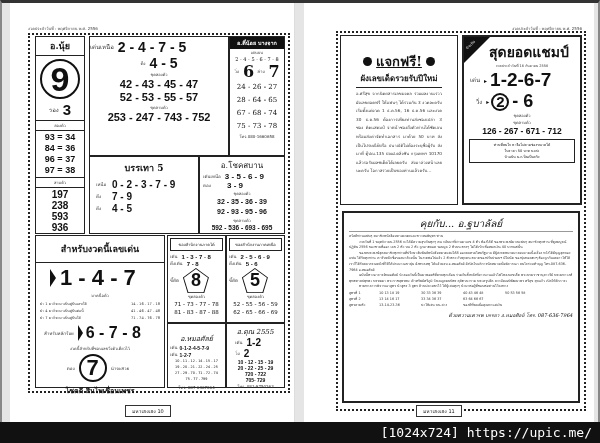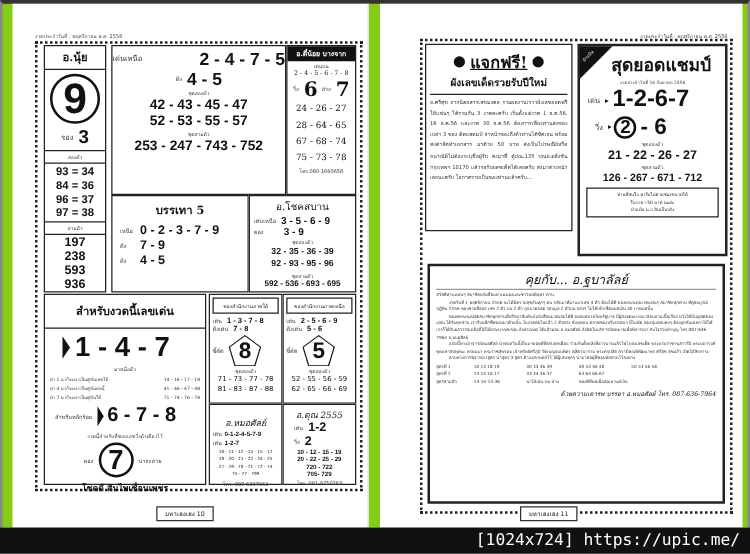--- a/index.html
+++ b/index.html
@@ -1,17 +1,17 @@
 <!DOCTYPE html>
 <html><head>
 <meta charset="utf-8">
 <style>
 *{box-sizing:border-box;margin:0;padding:0}
 html,body{width:600px;height:443px;overflow:hidden;background:#fff;font-family:"DejaVu Sans",sans-serif;color:#111}
-.spread{position:absolute;left:0;top:0;width:600px;height:422px;background:#84cc16;border-top:3px solid #333;border-left:2px solid #888;border-right:2px solid #888}
+.spread{position:absolute;left:0;top:0;width:600px;height:422px;background:#e5e5e5;border-top:3px solid #333;border-left:2px solid #888;border-right:2px solid #888}
 .page{position:absolute;top:0;height:422px;background:#fff}
 .page.left{left:8px;width:285px;border-right:1px solid #ddd}
 .page.right{left:302px;width:290px}
 .hdr{position:absolute;top:22px;font-size:4px;color:#444}
 .dots{position:absolute;border:2px dotted #222}
 .box{position:absolute;border:1px solid #222;background:#fff}
 .bold{font-family:"Liberation Sans",sans-serif;font-weight:bold}
 .serif{font-family:"DejaVu Serif",serif}
 .c{text-align:center}
 .tiny{font-size:4px;color:#333}
@@ -52,21 +52,21 @@
       <div class="c tiny" style="border-bottom:1px solid #222;padding:1px">สามตัว</div>
       <div class="c bold" style="font-size:10px;line-height:11px;padding-top:1px">
         <div>197</div>
         <div>238</div>
         <div>593</div>
         <div>936</div>
       </div>
     </div>
 
     <div class="box" style="left:79px;top:33px;width:140px;height:120px">
-      <div class="row" style="justify-content:space-between;margin-top:2px">
+      <div class="row" style="justify-content:flex-start;margin-top:2px">
         <span class="lbl" style="font-size:6px">เด่นเหนือ</span>
         <span class="bold" style="font-size:14px">2 - 4 - 7 - 5</span>
       </div>
       <div class="row" style="justify-content:center">
         <span class="lbl">ตีง</span>
         <span class="bold" style="font-size:14px">4 - 5</span>
       </div>
       <div class="c tiny">ชุดสองตัว</div>
       <div class="c bold" style="font-size:11px;line-height:13px">42 - 43 - 45 - 47</div>
       <div class="c bold" style="font-size:11px;line-height:13px">52 - 53 - 55 - 57</div>
@@ -239,21 +239,21 @@
       <div class="c tiny">โทร. 081-9750263</div>
     </div>
 
     <div class="pn" style="left:115px">มหาเฮงเฮง 10</div>
   </div>
 
   <div class="page right">
     <div class="hdr" style="right:12px">งวดประจำวันที่ : พฤศจิกายน พ.ศ. 2556</div>
     <div class="dots" style="left:32px;top:28px;width:250px;height:380px"></div>
 
-    <div class="box" style="left:36px;top:32px;width:118px;height:150px;padding:3px">
+    <div class="box" style="left:36px;top:32px;width:118px;height:170px;padding:15px">
       <div class="row" style="justify-content:center">
         <span style="width:9px;height:9px;border-radius:50%;background:#111;margin-right:4px"></span>
         <span class="serif bold" style="font-size:13px;text-decoration:underline">แจกฟรี!</span>
         <span style="width:9px;height:9px;border-radius:50%;background:#111;margin-left:4px"></span>
       </div>
       <div class="c serif bold" style="font-size:8px;border-bottom:1px solid #222;padding-bottom:2px;margin-bottom:2px">ผังเลขเด็ดรวยรับปีใหม่</div>
       <div style="font-size:4.2px;line-height:8.6px;color:#333;text-align:justify">อ.ศรีสุข จากนิตยสารเลขมงคล รวมผลงานเรววผังเลขยอดฟรี ให้แฟนๆ ได้รวมกัน 3 งวดละครับ เริ่มตั้งแต่งวด 1 ธ.ค.56, 16 ธ.ค.56 และงวด 30 ธ.ค.56 ต้องการเพียงท่านส่งซองเปล่า 3 ซอง ติดแสตมป์ จ่าหน้าซองถึงตัวท่านได้ชัดเจน พร้อมส่งค่าจัดทำเอกสาร มาด้วย 50 บาท ส่งเป็นไปรษณีย์หรือ ธนาณัติไม่ต้องระบุชื่อผู้รับ ส่งมาที่ ตู้ปณ.135 ปณฝ.ตลิ่งชัน กรุงเทพฯ 10170 แล้วรอรับผลชเด็ดได้เลยครับ ส่งมาล่วงหน้าเลยนะครับ โอกาสรวยเป็นของท่านแล้วครับ...</div>
     </div>
 
     <div class="box" style="left:158px;top:32px;width:120px;height:170px;border-width:2px">
@@ -268,21 +268,20 @@
       </div>
       <div class="row" style="padding-left:12px">
         <span class="lbl" style="font-size:6px">วิ่ง</span>
         <span style="font-size:6px;margin-right:2px">▸</span>
         <div class="circle" style="width:18px;height:18px">
             <span class="bold" style="font-size:15px">2</span>
           </div>
         <span class="bold" style="font-size:18px;margin-left:3px">- 6</span>
       </div>
       <div class="c tiny">ชุดสองตัว</div>
-      <div class="c bold" style="font-size:10px;line-height:11px">21 - 22 - 26 - 27</div>
       <div class="c tiny">ชุดสามตัว</div>
       <div class="c bold" style="font-size:8.5px">126 - 267 - 671 - 712</div>
       <div class="c" style="border:1px solid #222;margin:3px 5px 0;padding:2px;font-size:3.5px;line-height:6px">
         <div>ท่านที่สนใจ หารือไม่ตามช่องขนาดได้</div>
         <div>ในราคา 50 บาท นะค่ะ</div>
         <div>ป๋าแป๋น น.ก.ปิ่นเป็นจริง</div>
       </div>
     </div>
 
     <div class="box" style="left:38px;top:208px;width:238px;height:192px;padding:3px 5px;border-width:2px">

